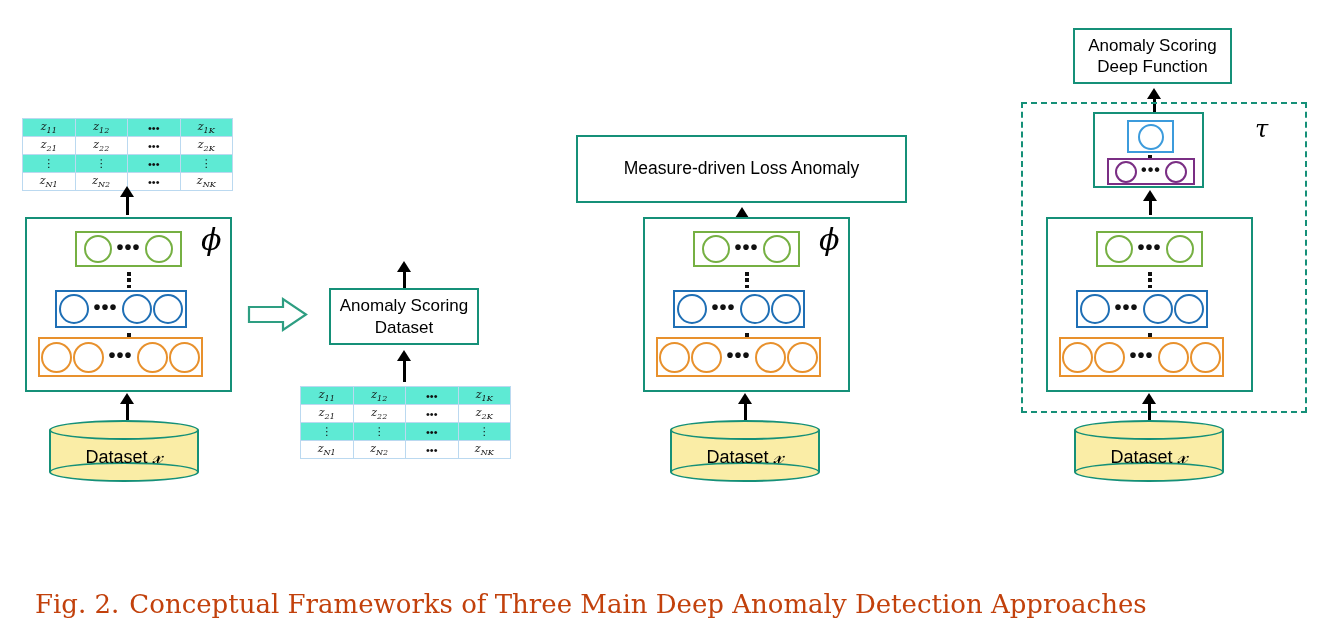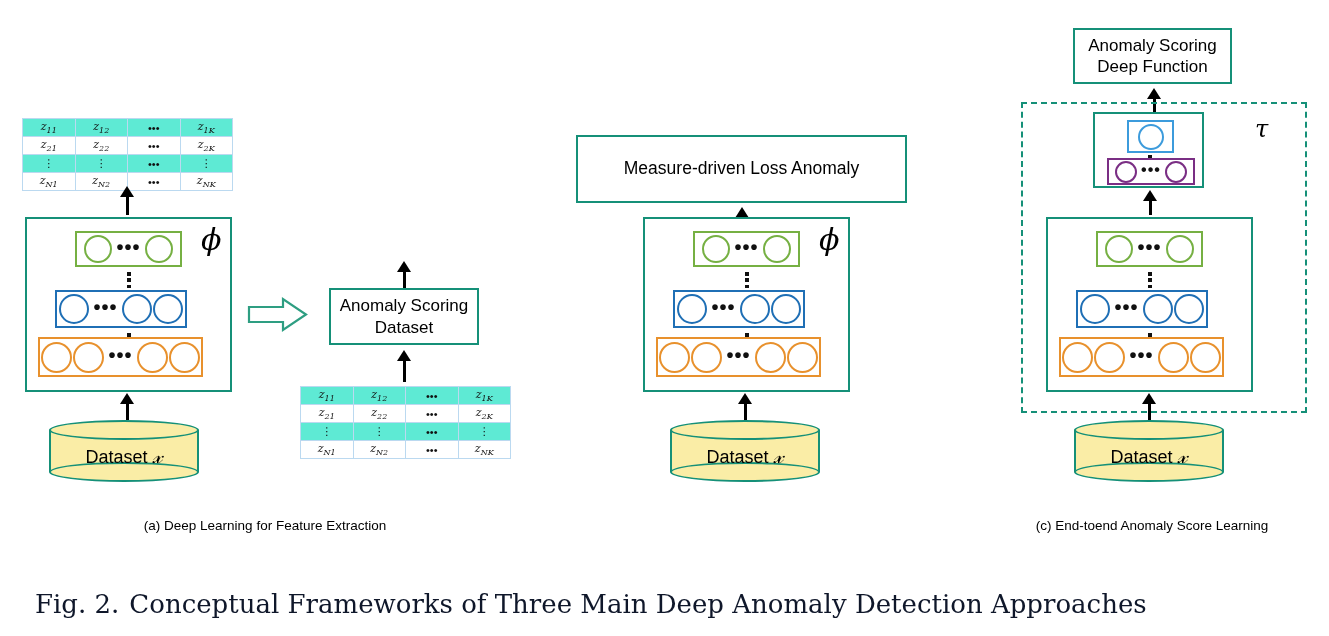--- a/index.html
+++ b/index.html
@@ -214,21 +214,21 @@
     position: absolute;
     font-size: 13.5px;
     color: #000;
     text-align: center;
     white-space: nowrap;
   }
   .fig-caption {
     position: absolute;
     font-family: "DejaVu Serif", serif;
     font-size: 26px;
-    color: #0f172a;
+    color: #c2410c;
     white-space: nowrap;
   }
   .fig-caption .lead { padding-right: 10px; }
 </style>
 </head>
 <body>
 
 <div class="stage">
 
   <table class="ztable" id="ztable-a" style="left:22px; top:118px; width:211px;">
@@ -370,21 +370,20 @@
         </tr>
         <tr class="light">
           <td>z<sub>N1</sub></td>
           <td>z<sub>N2</sub></td>
           <td class="vd">•••</td>
           <td>z<sub>NK</sub></td>
         </tr>
       </tbody>
   </table>
 
-  <div class="panel-caption" style="left:0px; top:518px; width:530px;">(a) Deep Learning for Feature Extraction</div>
 
   <div class="teal-box" style="left:576px; top:135px; width:331px; height:68px; flex-direction:column; font-size:17.5px;">
     <span>Measure-driven Loss Anomaly</span>
   </div>
 
   <div class="arrow-up" style="left:735px; top:207px; height:28px;">
     <div class="head"></div>
     <div class="shaft"></div>
   </div>
 
@@ -511,19 +510,18 @@
 
   <div class="cylinder" style="left:1074px; top:420px; width:150px; height:62px;">
     <div class="cyl-body" style="top:10px; height:42px;"></div>
     <div class="cyl-bot" style="top:42px;"></div>
     <div class="cyl-top" style="top:0px;"></div>
     <div class="cyl-label" style="top:24px;">
       <span>Dataset</span><span class="mathx">𝓍</span>
     </div>
   </div>
 
-  <div class="panel-caption" style="left:975px; top:518px; width:354px;">(c) End-toend Anomaly Score Learning</div>
 
   <div class="fig-caption" style="left:35px; top:589px;">
     <span class="lead">Fig. 2.</span><span>Conceptual Frameworks of Three Main Deep Anomaly Detection Approaches</span>
   </div>
 
 </div>
 
 </body></html>

